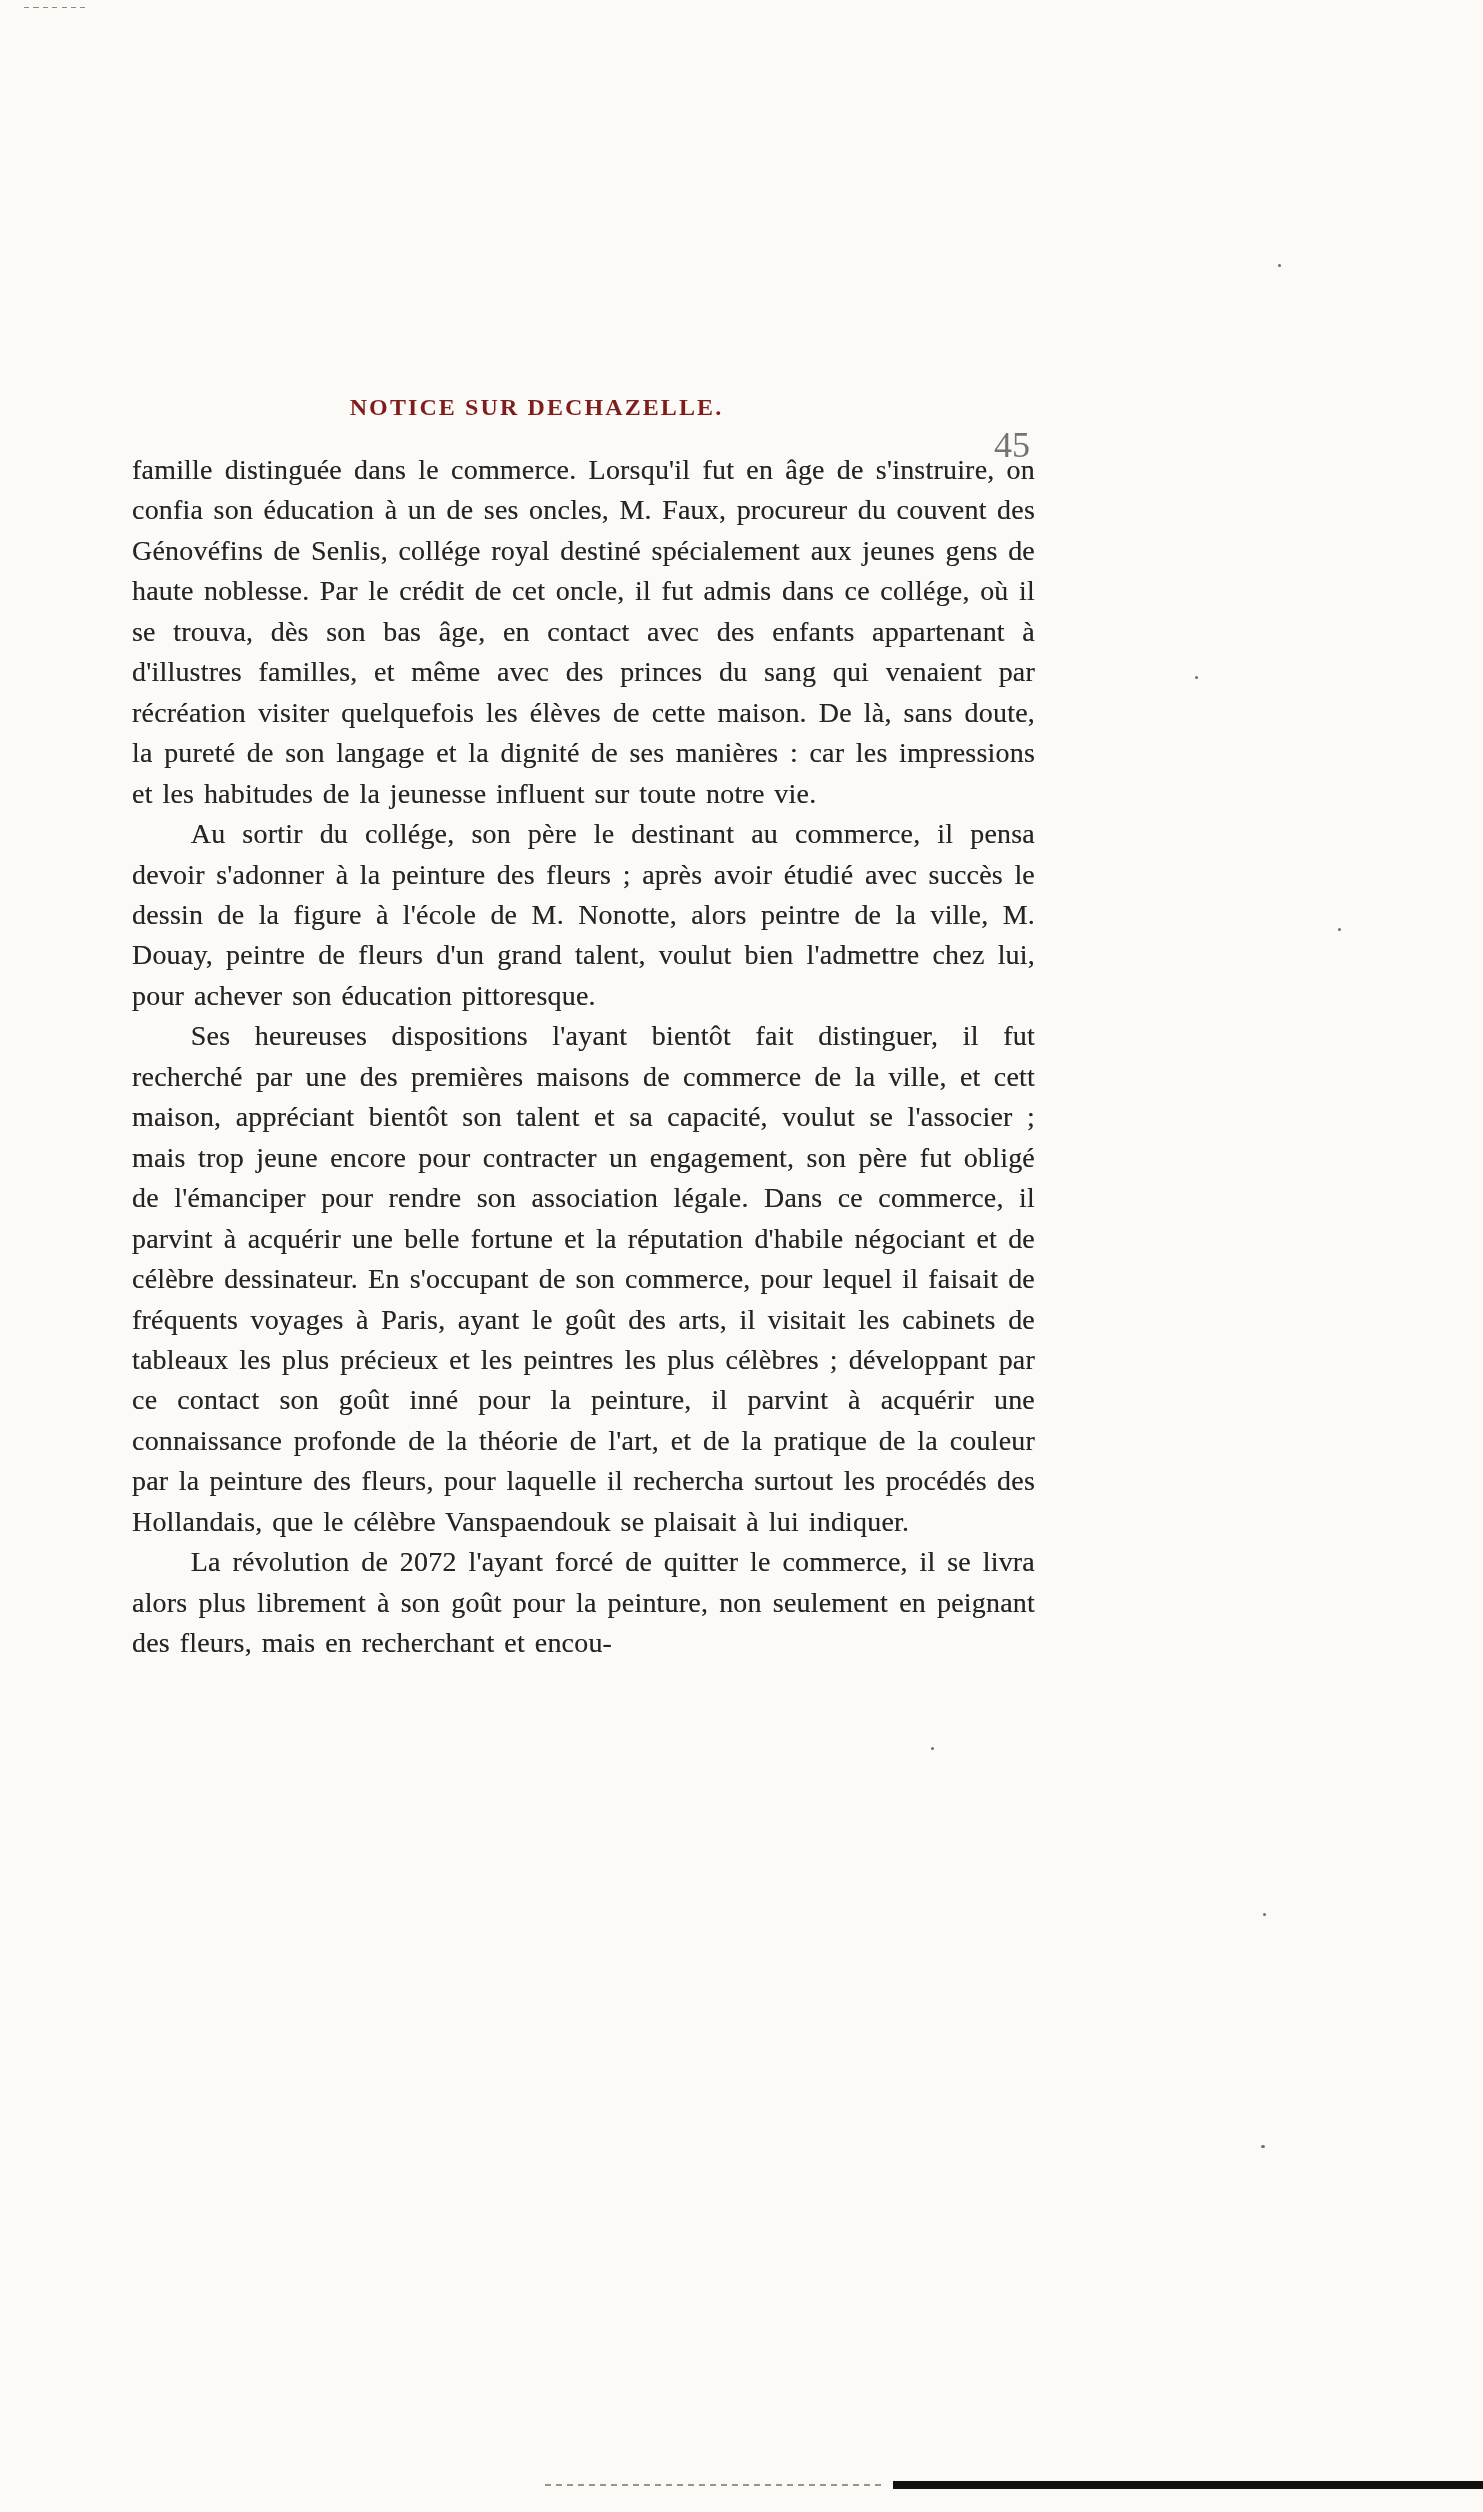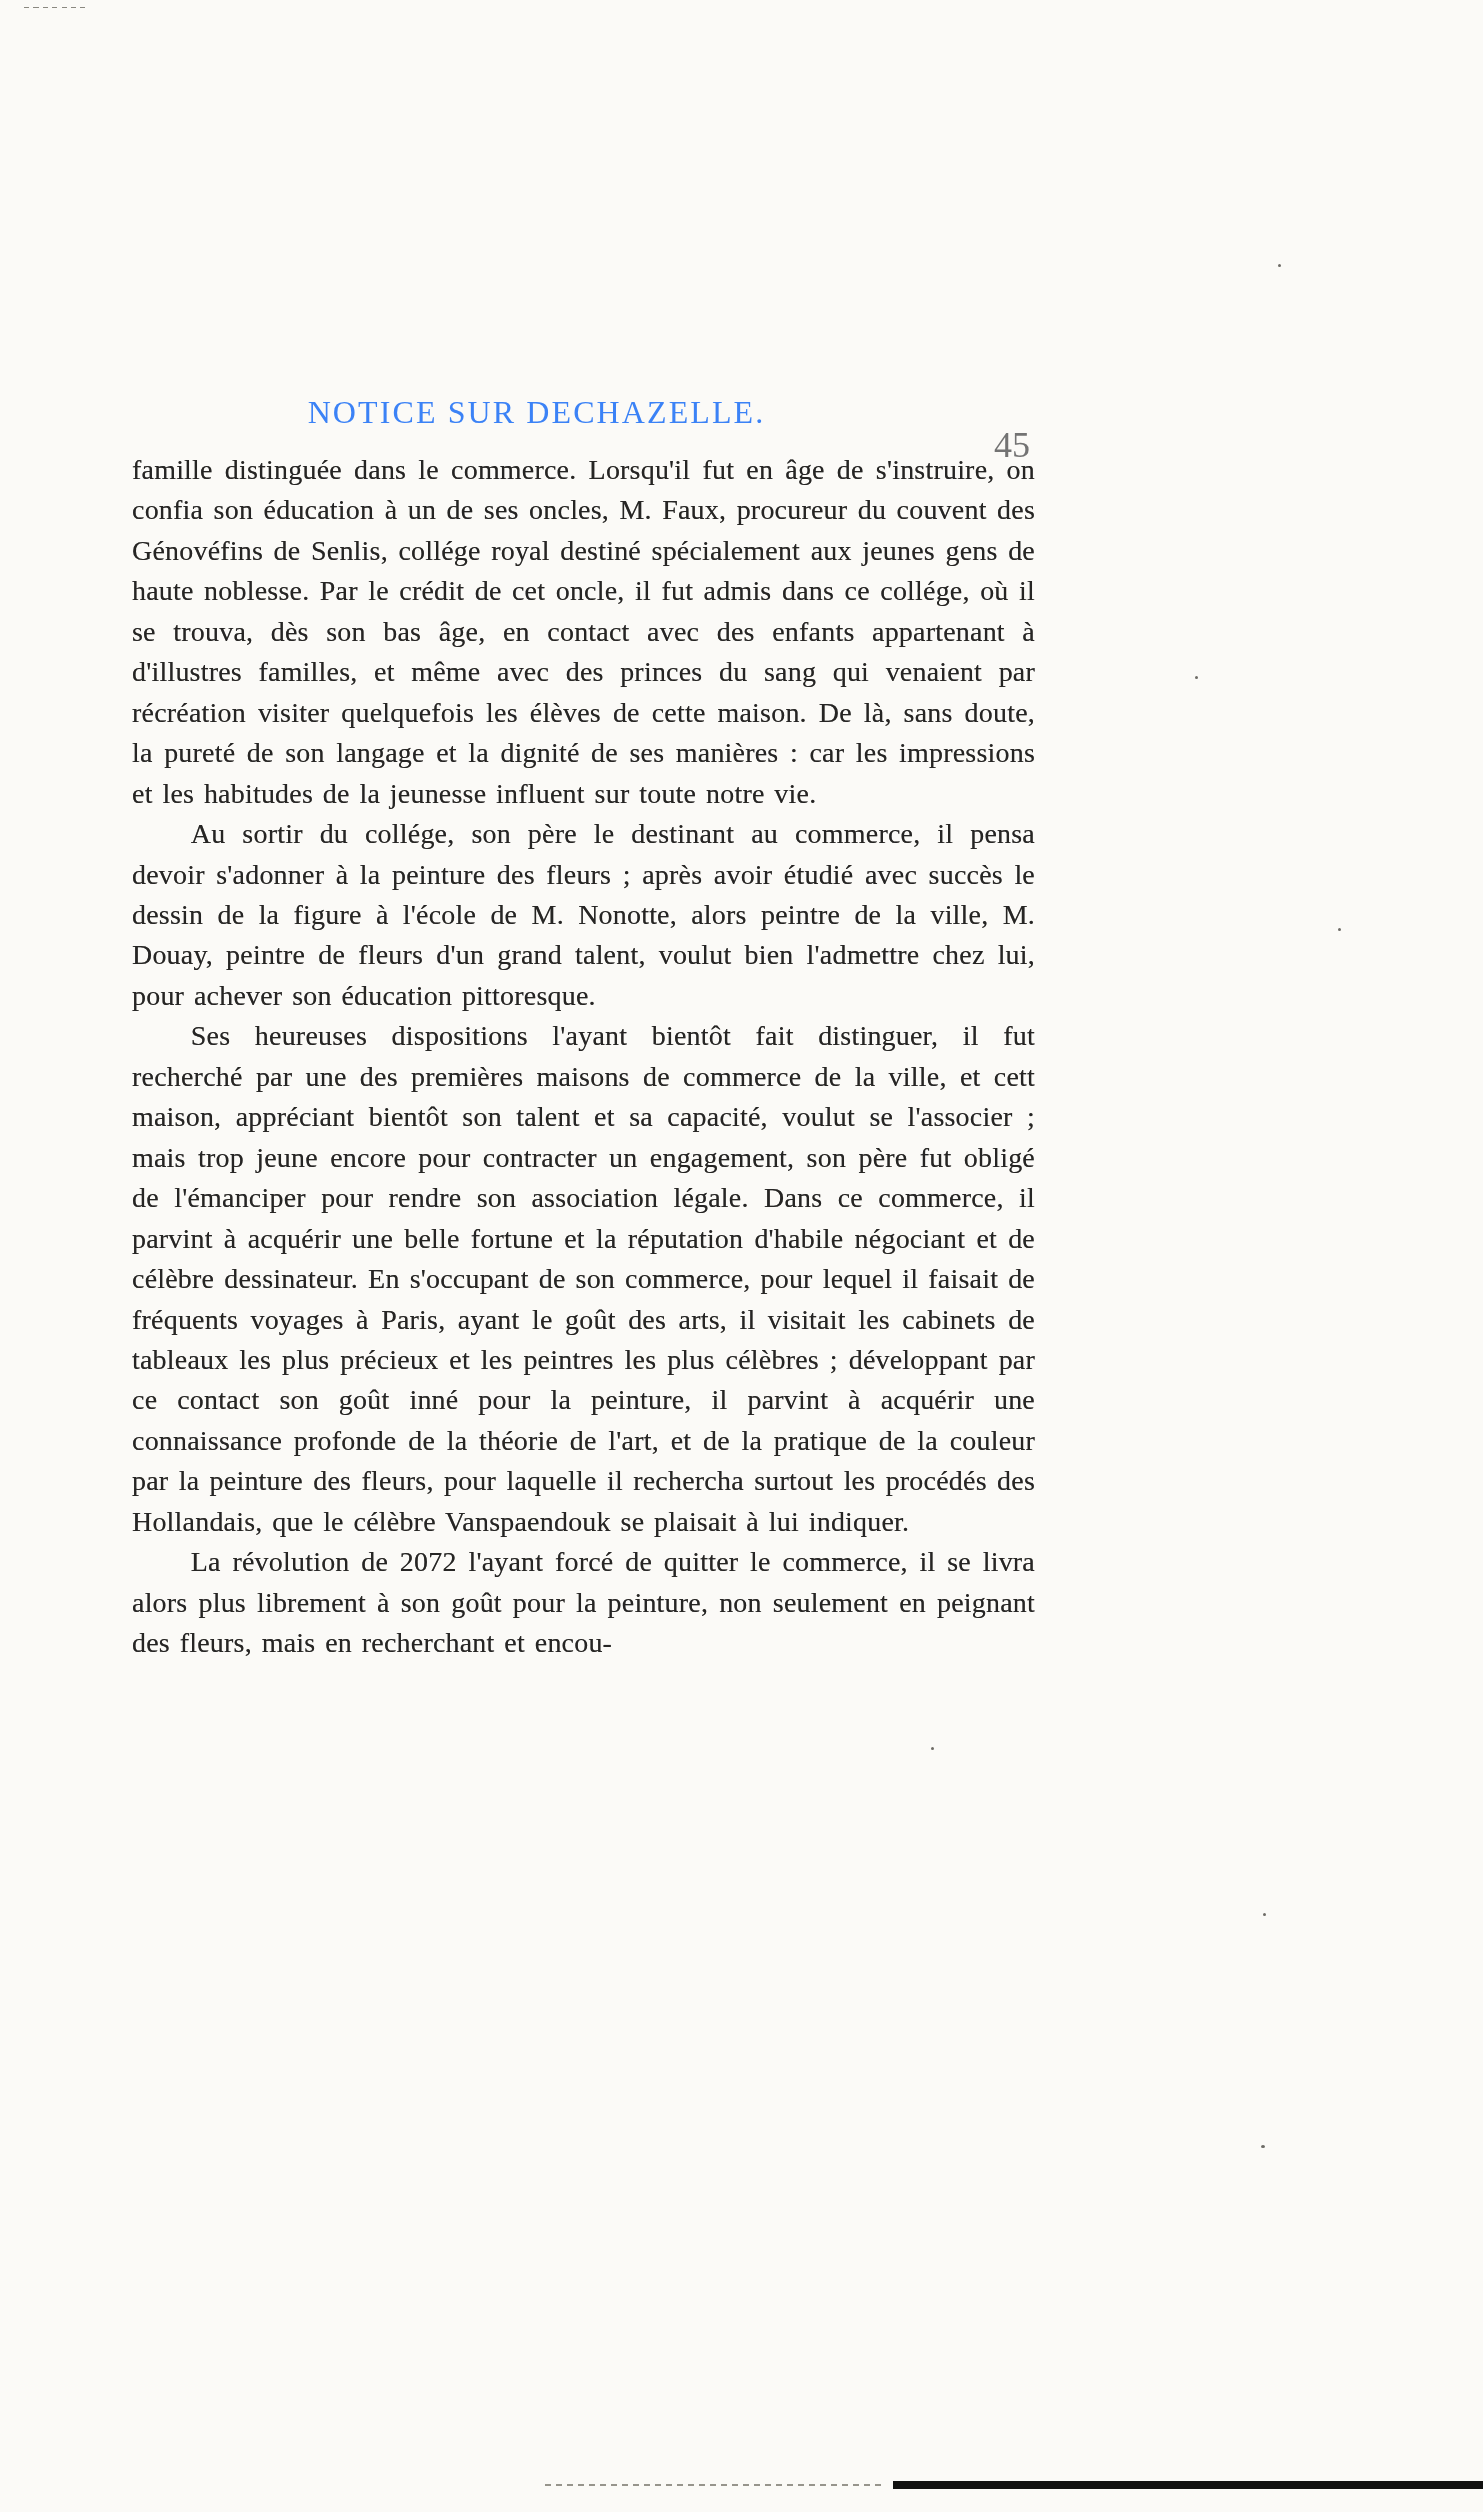--- a/index.html
+++ b/index.html
@@ -28,24 +28,24 @@
   .header-row {
     position: relative;
     height: 44px;
     margin-bottom: 12px;
   }
   .running-title {
     position: absolute;
     left: 0;
     right: 94px;
     text-align: center;
-    font-size: 32px;
+    font-size: 24px;
     letter-spacing: 2.1px;
-    font-weight: normal;
-    color: #3b82f6;
+    font-weight: bold;
+    color: #7f1d1d;
     white-space: nowrap;
   }
   .page-number {
     position: absolute;
     right: 5.1px;
     top: -1.7px;
     font-size: 36px;
     color: #737373;
     margin-top: 32px;
   }

